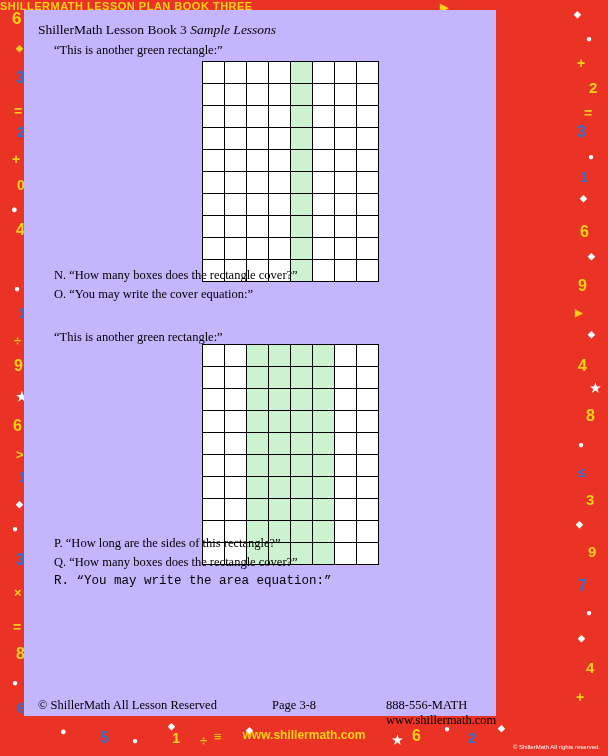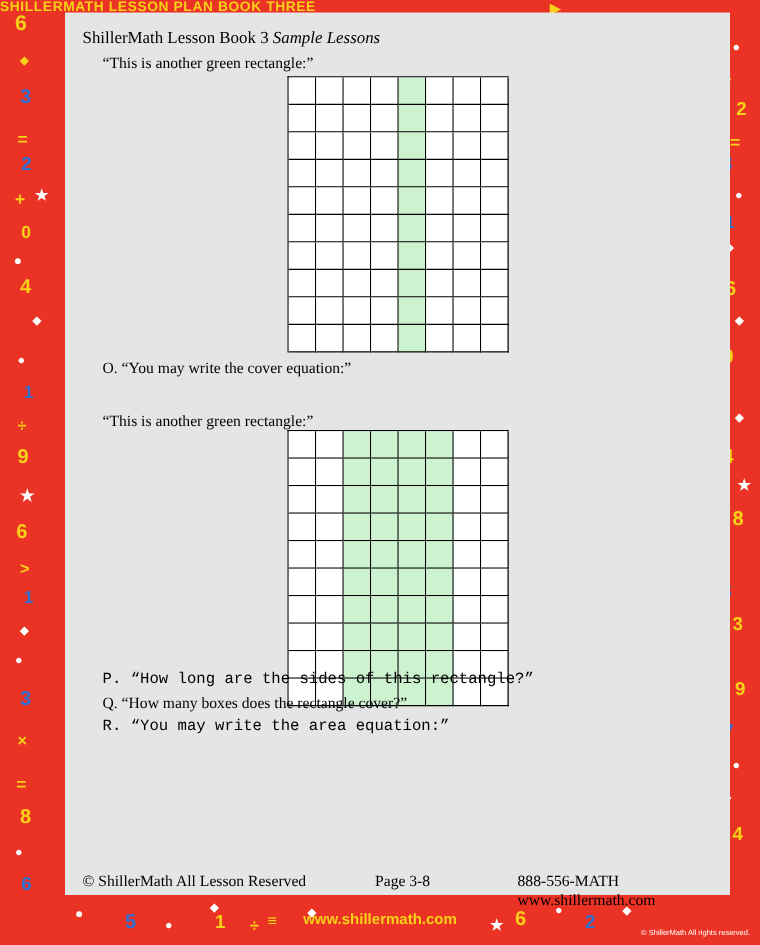--- a/index.html
+++ b/index.html
@@ -64,25 +64,25 @@
     bottom: 6px;
     font-family: "Liberation Sans", sans-serif;
     font-size: 6px;
     color: #ffffff;
     z-index: 3;
   }
 
   
   .page {
     position: absolute;
-    left: 52px;
+    left: 24px;
     top: 10px;
-    width: 532px;
+    width: 472px;
     height: 706px;
-    background: #e5e5e5;
+    background: #c4b5fd;
     z-index: 2;
   }
 
   .page-header {
     position: absolute;
     left: 14px;
     top: 12px;
     font-size: 13.5px;
     color: #000;
     white-space: nowrap;
@@ -294,20 +294,21 @@
       <div class="cell"></div>
       <div class="cell"></div>
       <div class="cell"></div>
       <div class="cell"></div>
       <div class="cell fill"></div>
       <div class="cell"></div>
       <div class="cell"></div>
       <div class="cell"></div>
     </div>
 
+  <div class="qline" style="left:30px; top:258px;">N. “How many boxes does the rectangle cover?”</div>
   <div class="qline" style="left:30px; top:277px;">O. “You may write the cover equation:”</div>
 
   <div class="caption" style="left:30px; top:320px;">“This is another green rectangle:”</div>
 
   <div class="grid" id="grid-2" style="left: 178px; top: 334px; grid-template-columns: repeat(8, 22px); grid-template-rows: repeat(10, 22px);">
       <div class="cell"></div>
       <div class="cell"></div>
       <div class="cell fill"></div>
       <div class="cell fill"></div>
       <div class="cell fill"></div>
@@ -381,21 +382,21 @@
       <div class="cell"></div>
       <div class="cell"></div>
       <div class="cell fill"></div>
       <div class="cell fill"></div>
       <div class="cell fill"></div>
       <div class="cell fill"></div>
       <div class="cell"></div>
       <div class="cell"></div>
     </div>
 
-  <div class="qline" style="left:30px; top:526px;font-family:Liberation Mono, monospace;">P. “How long are the sides of this rectangle?”</div>
+  <div class="qline" style="left:30px; top:526px;">P. “How long are the sides of this rectangle?”</div>
   <div class="qline" style="left:30px; top:545px;">Q. “How many boxes does the rectangle cover?”</div>
   <div class="qline" style="left:30px; top:564px;font-family:Liberation Mono, monospace;">R. “You may write the area equation:”</div>
 
   <div class="footer">
     <span class="f-left">© ShillerMath All Lesson Reserved</span>
     <span class="f-mid">Page 3-8</span>
     <span class="f-right">888-556-MATH www.shillermath.com</span>
   </div>
 </div>
 

